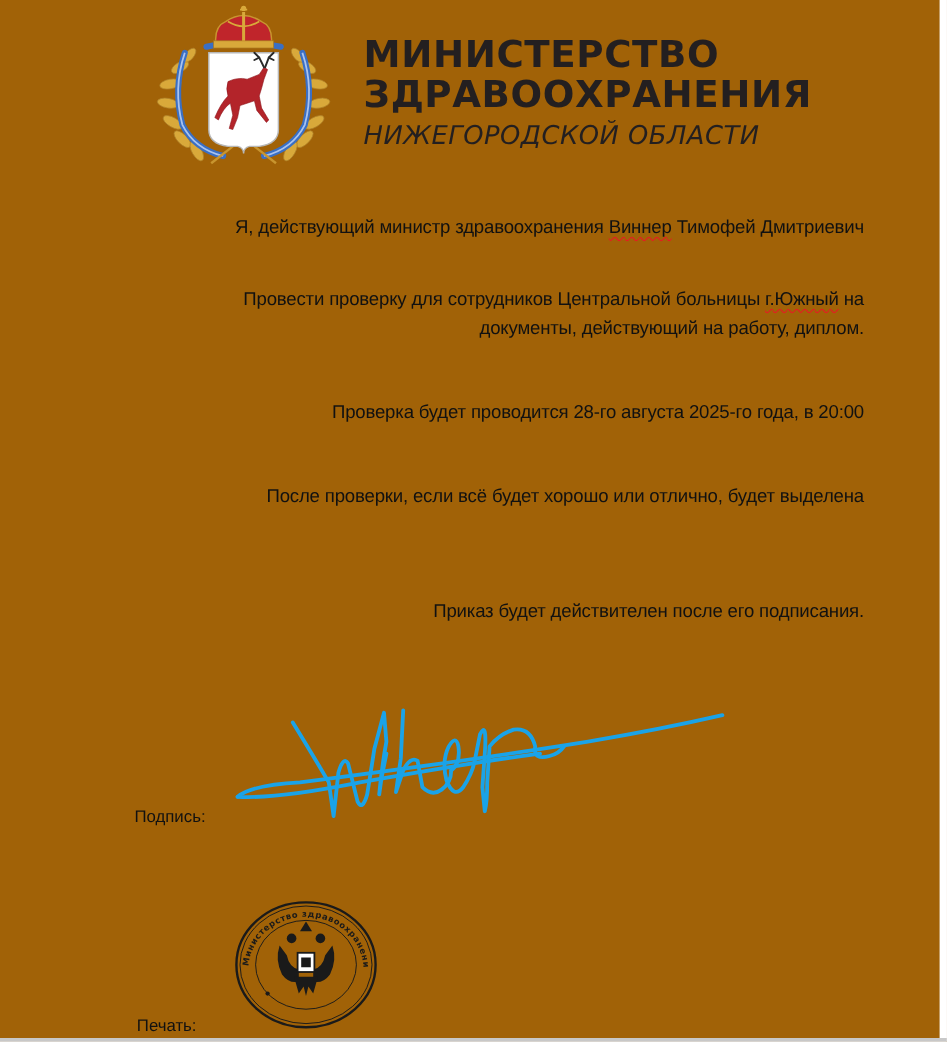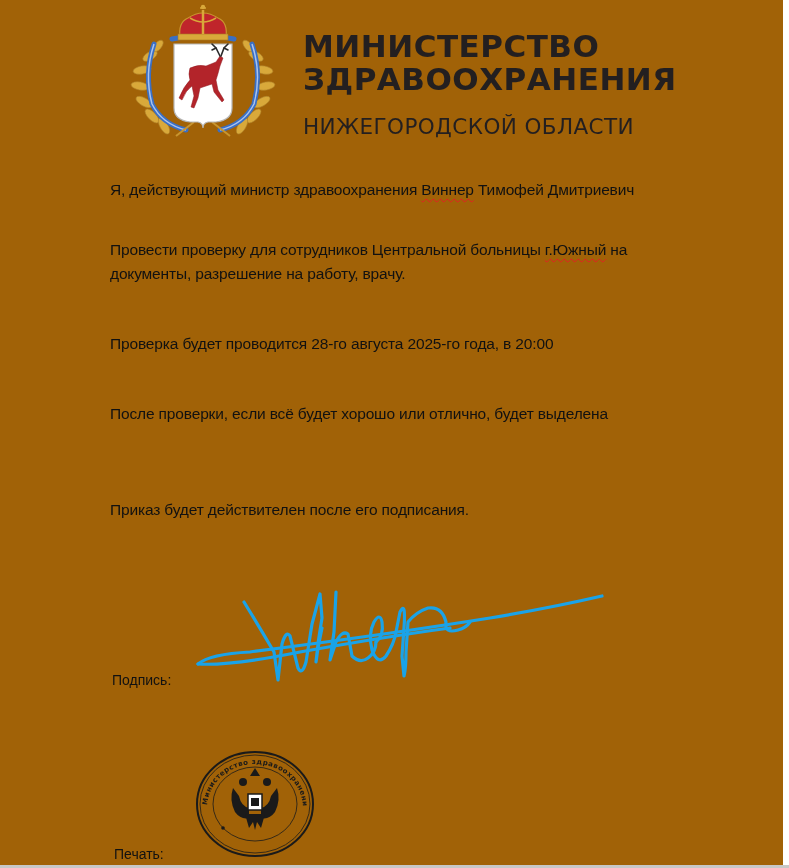--- a/index.html
+++ b/index.html
@@ -42,33 +42,34 @@
     }
     .ministry .line1, .ministry .line2 {
       font-family: "DejaVu Sans", sans-serif;
       font-weight: bold;
       font-size: 31px;
       line-height: 33px;
       letter-spacing: 0.5px;
       white-space: nowrap;
     }
     .ministry .line3 {
-      margin-top: 18px;
+      margin-top: 5px;
       font-family: "DejaVu Sans", sans-serif;
       font-size: 21.5px;
       line-height: 26px;
       letter-spacing: 0.4px;
       white-space: nowrap;
+      font-style: italic;
     }
     
     .para {
       position: absolute;
       left: 110px;
       width: 610px;
-      text-align: left;
+      text-align: right;
       font-family: "Liberation Sans Narrow", "Liberation Sans", sans-serif;
       font-size: 15.5px;
       line-height: 24px;
       color: #111;
       letter-spacing: -0.15px;
     }
     .spell {
       text-decoration: underline wavy #e02020;
       text-decoration-thickness: 1px;
       text-underline-offset: 3px;
@@ -157,21 +158,21 @@
     <div class="line2">ЗДРАВООХРАНЕНИЯ</div>
     <div class="line3">НИЖЕГОРОДСКОЙ ОБЛАСТИ</div>
   </div>
 
   <div class="para" style="top:178px;">
     <div><span>Я, действующий министр здравоохранения </span><span class="spell">Виннер</span><span> Тимофей Дмитриевич</span></div>
   </div>
 
   <div class="para" style="top:238px;">
     <div><span>Провести проверку для сотрудников Центральной больницы </span><span class="spell">г.Южный</span><span> на</span></div>
-    <div>документы, разрешение на работу, врачу.</div>
+    <div>документы, действующий на работу, диплом.</div>
   </div>
 
   <div class="para" style="top:332px;">Проверка будет проводится 28-го августа 2025-го года, в 20:00</div>
 
   <div class="para" style="top:402px;">
     <div>После проверки, если всё будет хорошо или отлично, будет выделена</div>
   </div>
 
   <div class="para" style="top:498px;">Приказ будет действителен после его подписания.</div>
 

